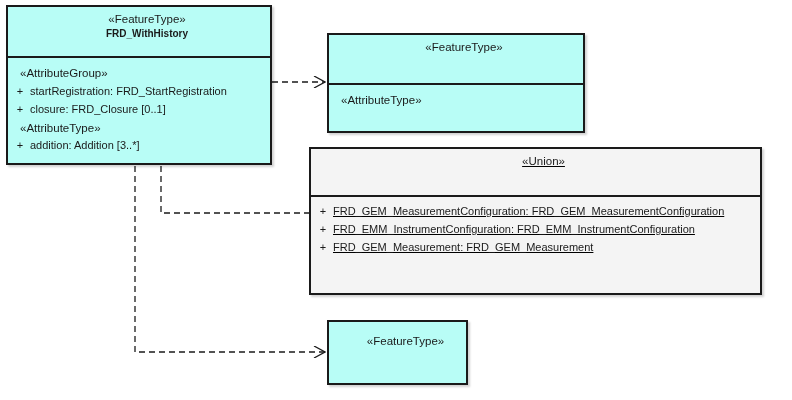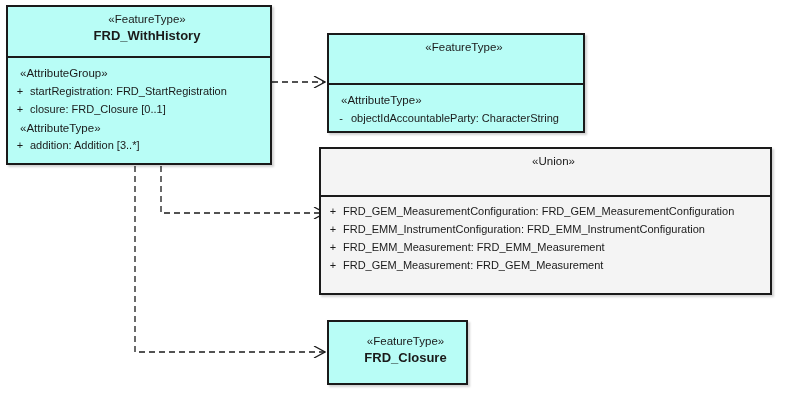--- a/index.html
+++ b/index.html
@@ -55,21 +55,21 @@
     border-bottom: 2px solid #1a1a1a;
   }
   .stereotype {
     display: block;
     font-size: 11.5px;
     color: #1a1a1a;
     white-space: nowrap;
   }
   .class-name {
     display: block;
-    font-size: 13px;
+    font-size: 10px;
     font-weight: bold;
     color: #1a1a1a;
     white-space: nowrap;
   }
   .class-name.abstract-underline {
     text-decoration: underline;
   }
 
   .uml-body {
     box-sizing: border-box;
@@ -100,21 +100,21 @@
     display: inline;
   }
 
   
   #box-with-history { left: 6px;   top: 5px;   width: 266px; height: 160px; }
   #box-with-history .uml-header { height: 51px; }
 
   #box-start-registration { left: 327px; top: 33px;  width: 258px; height: 100px; }
   #box-start-registration .uml-header { height: 50px; }
 
-  #box-addition { left: 319px; top: 147px; width: 453px; height: 148px; }
+  #box-addition { left: 309px; top: 147px; width: 453px; height: 148px; text-decoration: underline; }
   #box-addition .uml-header { height: 48px; }
 
   #box-closure { left: 327px; top: 320px; width: 141px; height: 65px; }
   #box-closure .uml-header { height: 61px; padding-top: 12px; }
 </style>
 </head>
 <body>
 
 <div id="diagram">
 
@@ -157,46 +157,39 @@
       </div>
     </div>
   </div>
 
   <div class="uml-class cyan" id="box-start-registration">
     <div class="uml-header divided">
       <span class="stereotype">«FeatureType»</span>
     </div>
     <div class="uml-body">
       <div class="attr-group-label">«AttributeType»</div>
-      <div class="attr-row">
-        <span class="attr-vis">-</span><span class="attr-text">objectIdAccountableParty: CharacterString</span>
-      </div>
     </div>
   </div>
 
   <div class="uml-class plain" id="box-addition">
     <div class="uml-header divided">
       <span class="stereotype">«Union»</span>
     </div>
     <div class="uml-body">
       <div class="attr-row">
         <span class="attr-vis">+</span><span class="attr-text">FRD_GEM_MeasurementConfiguration: FRD_GEM_MeasurementConfiguration</span>
       </div>
       <div class="attr-row">
         <span class="attr-vis">+</span><span class="attr-text">FRD_EMM_InstrumentConfiguration: FRD_EMM_InstrumentConfiguration</span>
       </div>
       <div class="attr-row">
-        <span class="attr-vis">+</span><span class="attr-text">FRD_EMM_Measurement: FRD_EMM_Measurement</span>
-      </div>
-      <div class="attr-row">
         <span class="attr-vis">+</span><span class="attr-text">FRD_GEM_Measurement: FRD_GEM_Measurement</span>
       </div>
     </div>
   </div>
 
   <div class="uml-class cyan" id="box-closure">
     <div class="uml-header">
       <span class="stereotype">«FeatureType»</span>
-      <span class="class-name">FRD_Closure</span>
     </div>
   </div>
 
 </div>
 
 </body></html>

